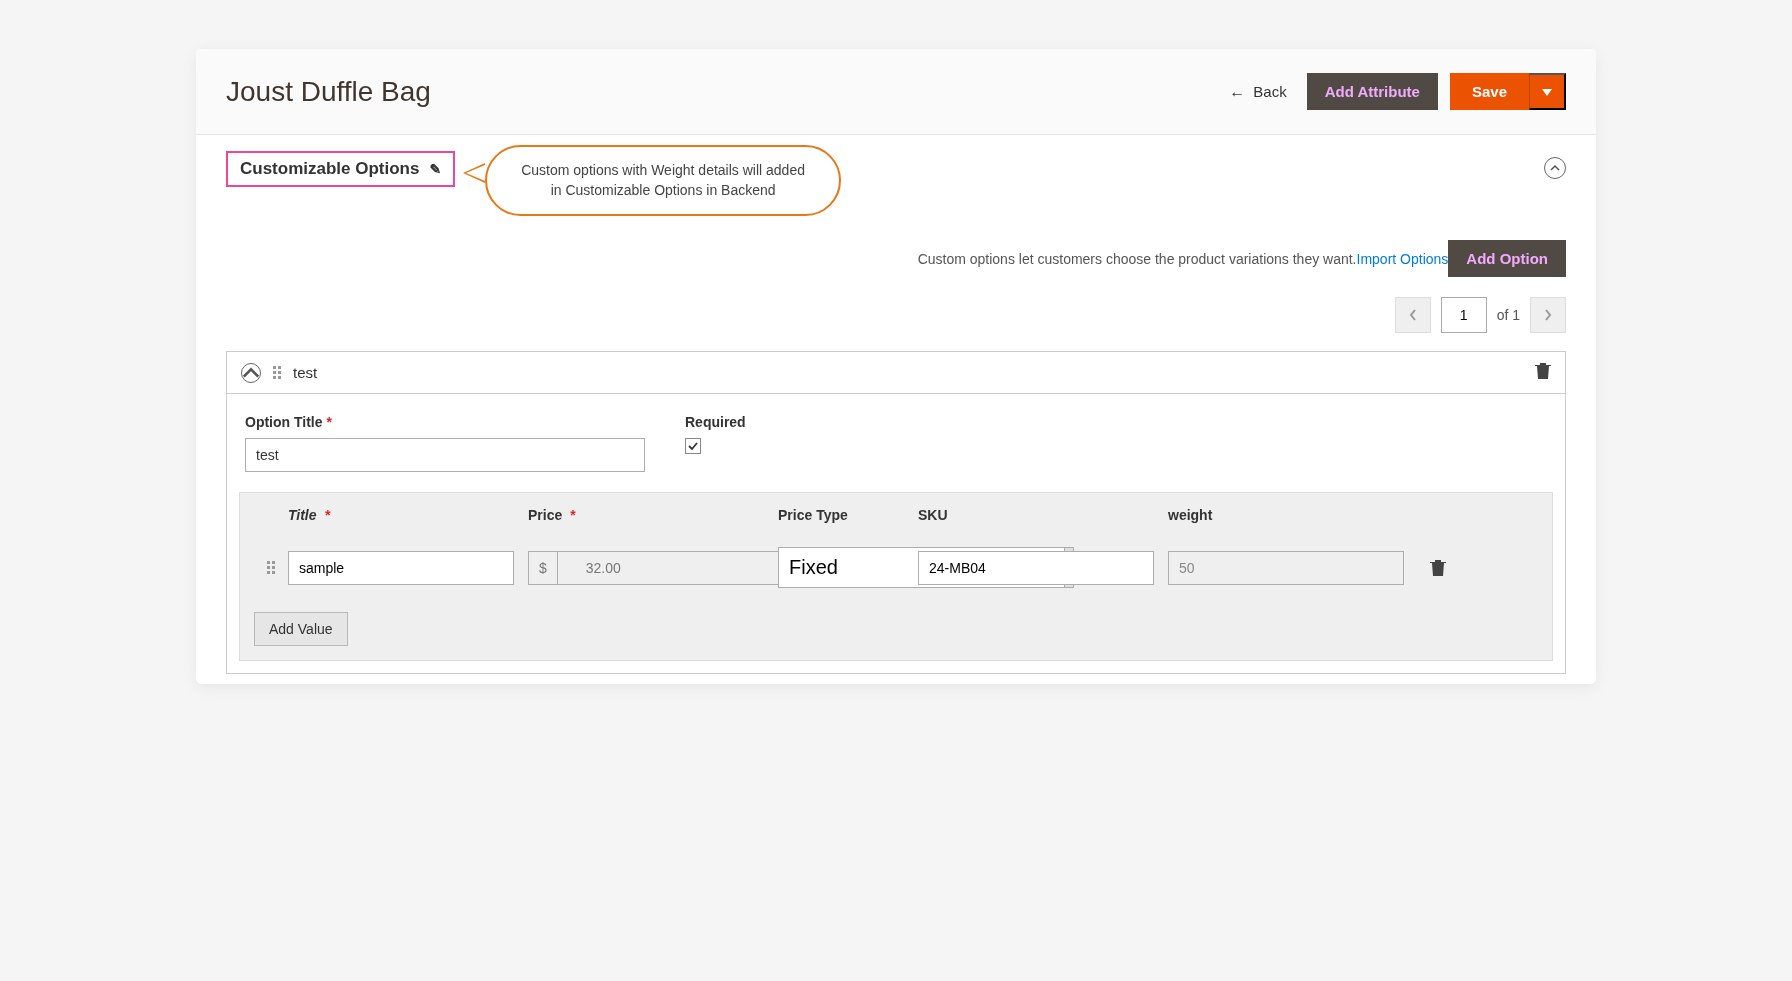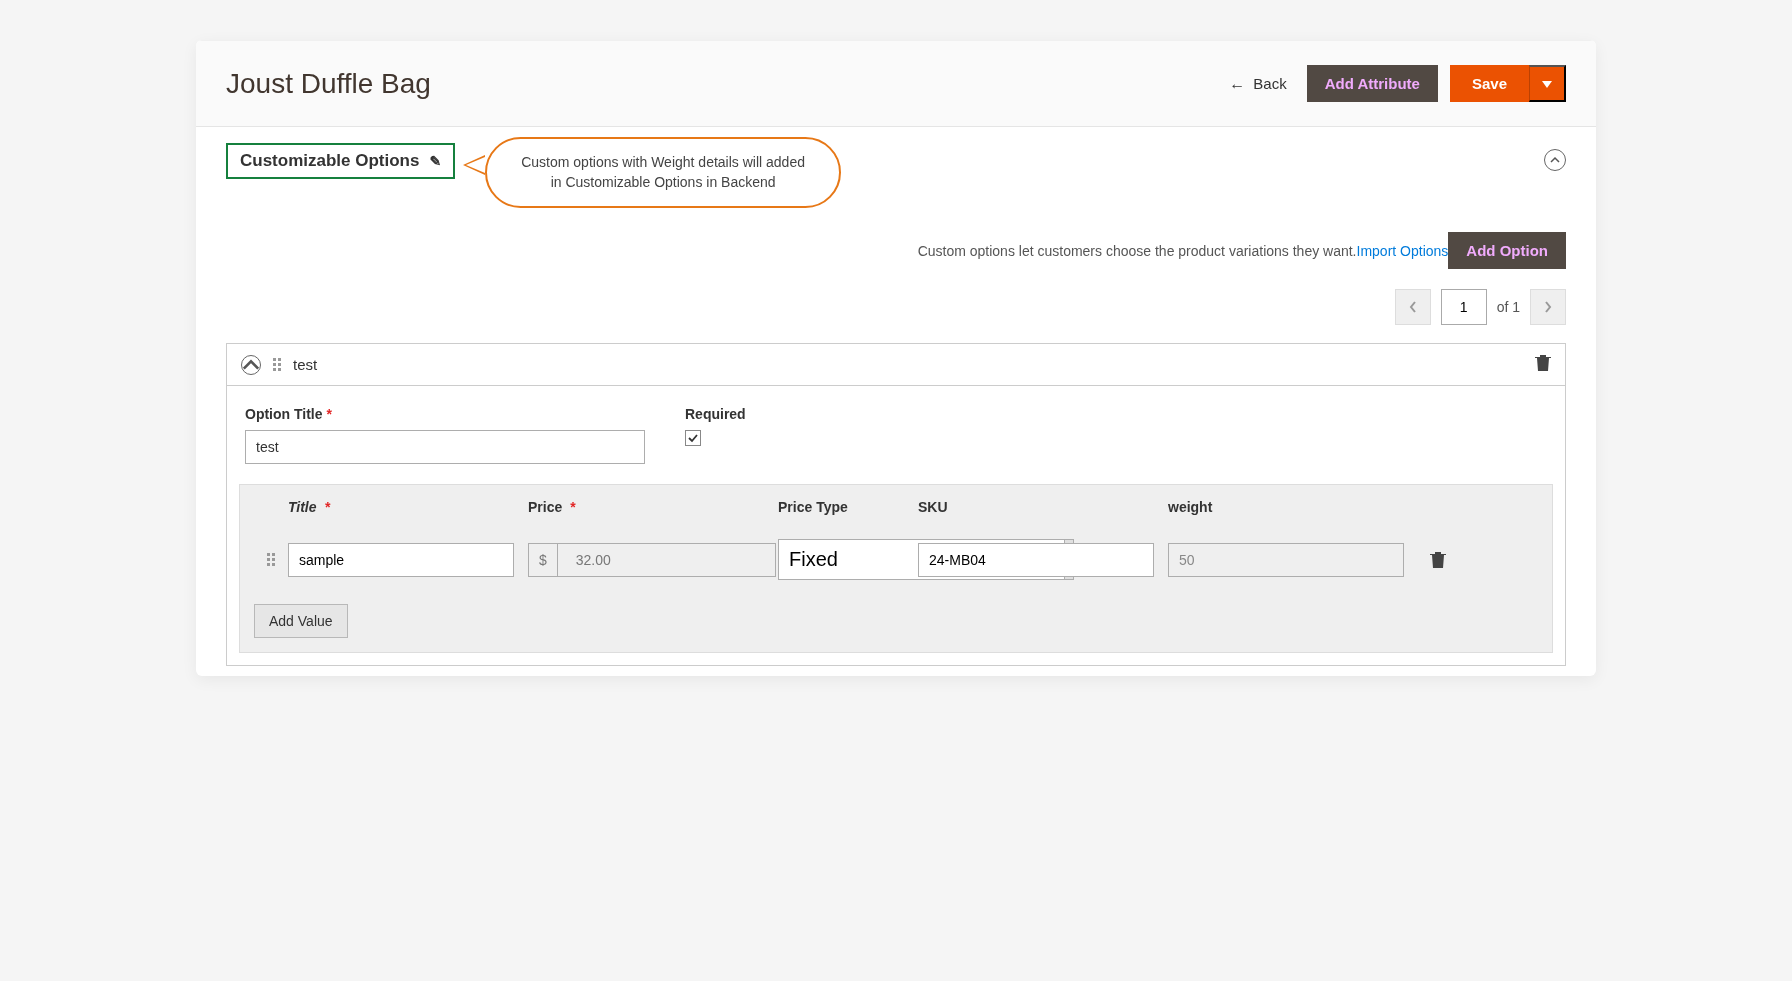--- a/index.html
+++ b/index.html
@@ -8,21 +8,21 @@
     font-family: 'Helvetica Neue', Helvetica, Arial, sans-serif;
     font-size: 14px;
     color: #333;
     padding: 40px;
   }
   .card {
     background: #fff;
     border-radius: 6px;
     box-shadow: 0 4px 16px rgba(0,0,0,0.06);
     max-width: 1400px;
-    margin: 0 auto;
+    margin: 8px auto;
     overflow: hidden;
   }
   .header {
     display: flex;
     justify-content: space-between;
     align-items: center;
     padding: 24px 30px;
     border-bottom: 1px solid #e5e5e5;
     background: #fafafa;
     border-top: 1px solid #f0f0f0;
@@ -68,21 +68,21 @@
   }
   .btn-orange-drop svg { width: 10px; height: 10px; fill: #fff; }
 
   .section-row {
     display: flex;
     align-items: flex-start;
     padding: 16px 30px 10px 30px;
     position: relative;
   }
   .section-tag {
-    border: 2px solid #15803d;
+    border: 2px solid #ec4899;
     padding: 6px 12px;
     display: flex;
     align-items: center;
     gap: 10px;
     font-size: 17px;
     color: #333;
     font-weight: 600;
   }
   .pencil-icon { font-size: 14px; }
 
@@ -305,21 +305,21 @@
     border: 1px solid #adadad;
     border-right: none;
     background: #efefef;
     padding: 8px 10px;
     color: #777;
     font-size: 14px;
   }
   .price-input {
     flex: 1;
     border: 1px solid #adadad;
-    padding: 8px 18px;
+    padding: 8px 28px;
     font-size: 14px;
     background: #efefef;
     color: #777;
   }
   .ptype-group { display: flex; width: 100%; }
   .ptype-input {
     flex: 1;
     border: 1px solid #adadad;
     border-right: none;
     padding: 8px 10px;

